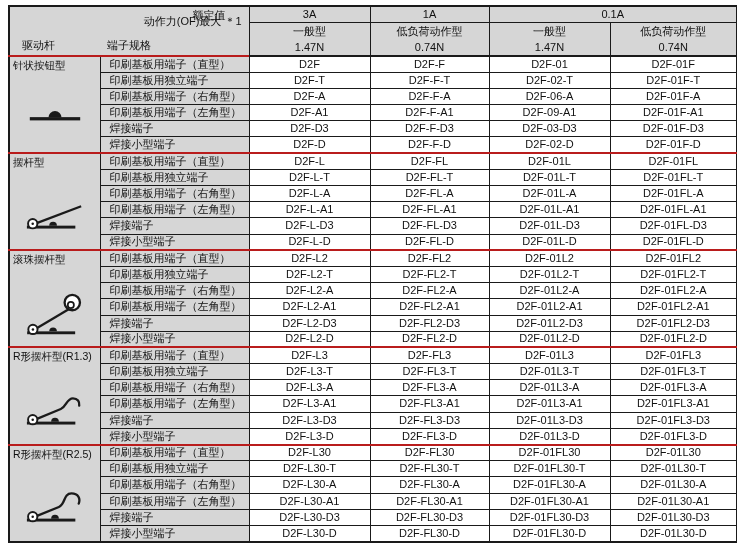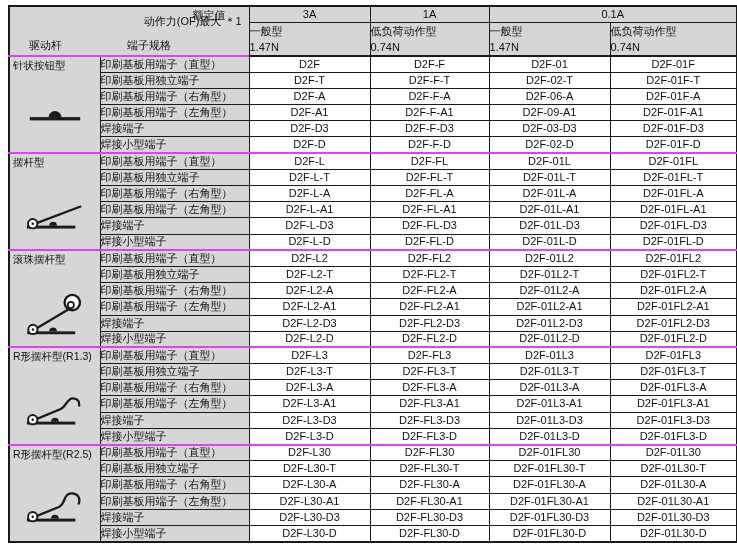--- a/index.html
+++ b/index.html
@@ -13,31 +13,31 @@
     width:728px;margin:5px 0 0 8px;
     border:2px solid #1a1a1a;
   }
   th,td{
     border:1px solid #1a1a1a;
     font-weight:normal;font-size:11px;line-height:1.2;
     padding:0;overflow:hidden;white-space:nowrap;
   }
   thead th{background:#d6d6d6;}
   tr.amp-row th{height:15px;text-align:center;}
-  tr.type-row th{height:32px;text-align:left;border-bottom:2px solid #1a1a1a;}
+  tr.type-row th{height:32px;text-align:center;border-bottom:2px solid #1a1a1a;}
   tr.type-row .tline{line-height:16px;}
   th.corner{position:relative;}
   th.corner span{position:absolute;}
   .h-rated{top:2px;right:23px;}
   .h-force{top:8px;right:7px;}
-  .h-lever{bottom:3px;left:19px;}
-  .h-term{bottom:3px;left:97px;margin-left:20px;}
+  .h-lever{bottom:3px;left:12px;}
+  .h-term{bottom:3px;left:97px;}
   tbody tr{height:16.2px;}
-  tbody tr.group-start td{border-top:2px solid #d946ef;}
-  td.terminal-cell{background:#d6d6d6;text-align:left;padding-left:0;}
+  tbody tr.group-start td{border-top:2px solid #b91c1c;}
+  td.terminal-cell{background:#d6d6d6;text-align:left;padding-left:9px;}
   td.model-cell{background:#fff;text-align:center;}
   td.lever-cell{background:#d6d6d6;vertical-align:top;}
   .lever-label{font-size:10.5px;padding:2px 0 0 3px;letter-spacing:0;}
   .lever-icon{text-align:center;margin-top:26px;}
   .lever-icon svg{display:inline-block;}
 </style>
 </head>
 <body>
 
 <table>

